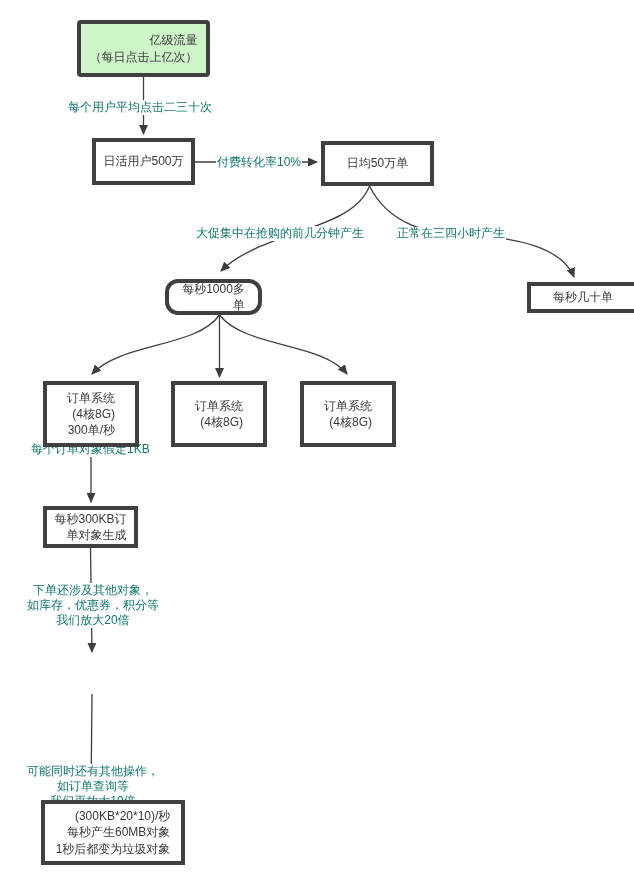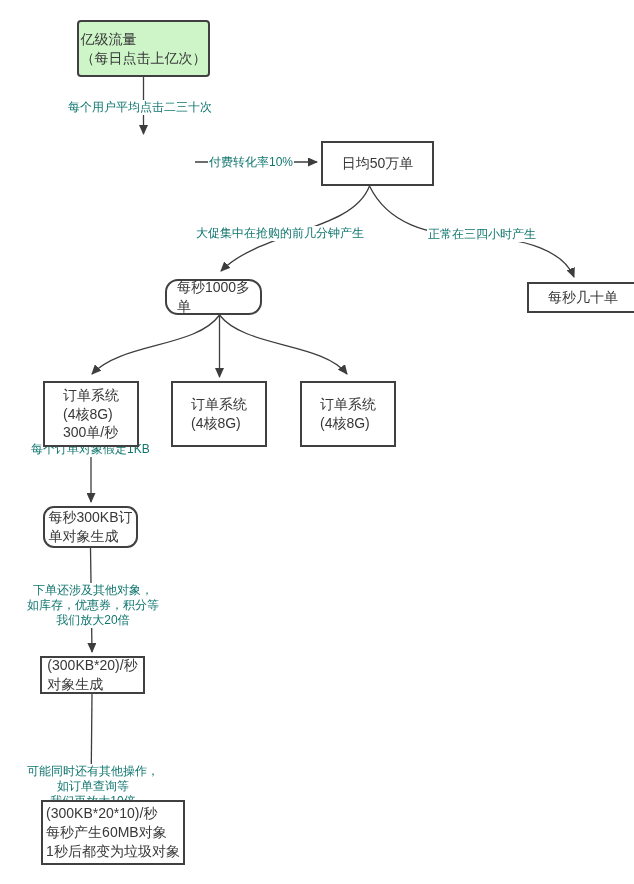--- a/index.html
+++ b/index.html
@@ -13,29 +13,29 @@
     overflow: hidden;
   }
   .edges {
     position: absolute;
     left: 0; top: 0;
     width: 634px; height: 884px;
   }
   .node {
     position: absolute;
     box-sizing: border-box;
-    border: 2px solid #404040;
+    border: 4px solid #404040;
     background: #ffffff;
     color: #383838;
-    font-size: 14px;
+    font-size: 12px;
     line-height: 1.35;
     display: flex;
     align-items: center;
     justify-content: center;
-    text-align: left;
+    text-align: right;
     white-space: pre-line;
   }
   .node.highlight {
     background: #cdf5c8;
     border-radius: 4px;
   }
   .edge-label {
     position: absolute;
     background: #ffffff;
     color: #0f766e;
@@ -47,28 +47,28 @@
   }
   
   #n-traffic   { left: 77px;  top: 20px;  width: 133px; height: 57px; }
   #n-dau       { left: 92px;  top: 138px; width: 103px; height: 47px; }
   #n-orders    { left: 321px; top: 141px; width: 113px;  height: 45px; }
   #n-peak      { left: 165px; top: 279px; width: 97px;  height: 36px; border-radius: 13px; }
   #n-normal    { left: 527px; top: 282px; width: 112px;  height: 31px; }
   #n-sys1      { left: 43px;  top: 381px; width: 96px;  height: 66px; }
   #n-sys2      { left: 171px; top: 381px; width: 96px;  height: 66px; }
   #n-sys3      { left: 300px; top: 381px; width: 96px;  height: 66px; }
-  #n-kb        { left: 43px;  top: 506px; width: 95px;  height: 42px; border-radius: 11px; }
+  #n-kb        { left: 43px;  top: 506px; width: 95px;  height: 42px; }
   #n-x20       { left: 40px;  top: 656px; width: 105px; height: 38px; }
   #n-final     { left: 19px;  top: 800px; width: 144px; height: 65px; margin-left: 22px; }
   
   #l-avg-clicks  { left: 67px;  top: 100px; }
-  #l-conversion  { left: 208px; top: 155px; }
+  #l-conversion  { left: 216px; top: 155px; }
   #l-promo       { left: 195px; top: 226px; }
-  #l-normal-time { left: 427px; top: 227px; }
+  #l-normal-time { left: 396px; top: 227px; font-family: Liberation Mono, monospace; }
   #l-1kb         { left: 30px;  top: 442px; }
   #l-x20         { left: 16px;  top: 583px; width: 152px; }
   #l-x10         { left: 18px;  top: 764px; width: 148px; }
 </style>
 </head>
 <body>
 
 <div class="canvas">
 
   <svg class="edges" width="634" height="884" viewBox="0 0 634 884" xmlns="http://www.w3.org/2000/svg">
@@ -98,32 +98,31 @@
   <div class="edge-label" id="l-1kb">每个订单对象假定1KB</div>
   <div class="edge-label" id="l-x20">下单还涉及其他对象，
 如库存，优惠券，积分等
 我们放大20倍</div>
   <div class="edge-label" id="l-x10">可能同时还有其他操作，
 如订单查询等
 我们再放大10倍</div>
 
   <div class="node highlight" id="n-traffic">亿级流量
 （每日点击上亿次）</div>
+  <div class="node" id="n-dau">日活用户500万</div>
   <div class="node" id="n-orders">日均50万单</div>
   <div class="node" id="n-peak">每秒1000多
 单</div>
   <div class="node" id="n-normal">每秒几十单</div>
   <div class="node" id="n-sys1">订单系统
 (4核8G)
 300单/秒</div>
   <div class="node" id="n-sys2">订单系统
 (4核8G)</div>
   <div class="node" id="n-sys3">订单系统
 (4核8G)</div>
   <div class="node" id="n-kb">每秒300KB订
 单对象生成</div>
-  <div class="node" id="n-x20">(300KB*20)/秒
-对象生成</div>
   <div class="node" id="n-final">(300KB*20*10)/秒
 每秒产生60MB对象
 1秒后都变为垃圾对象</div>
 
 </div>
 
 </body></html>

